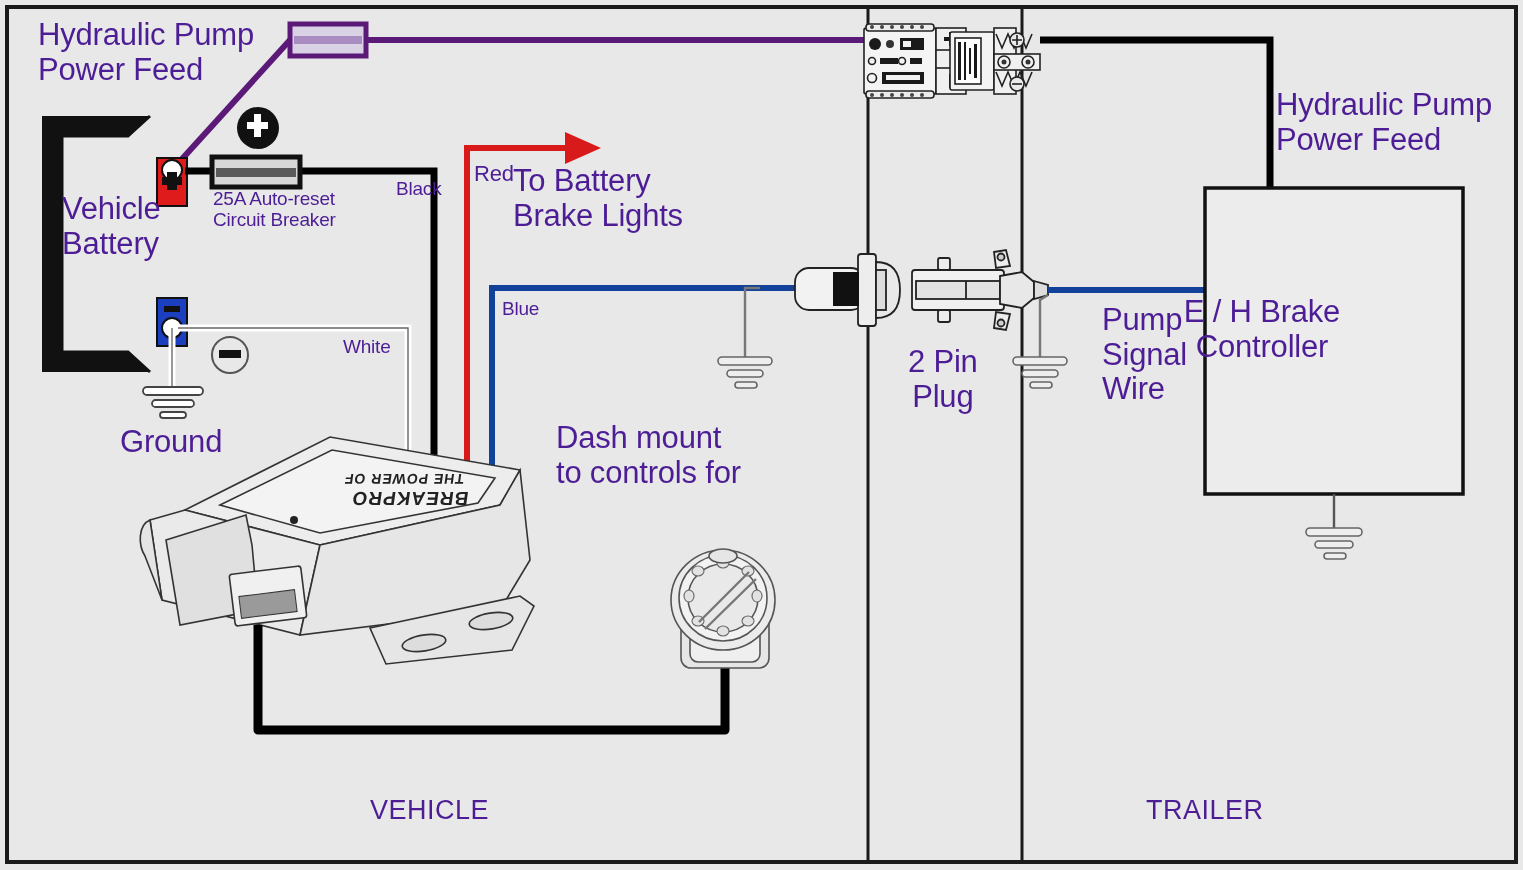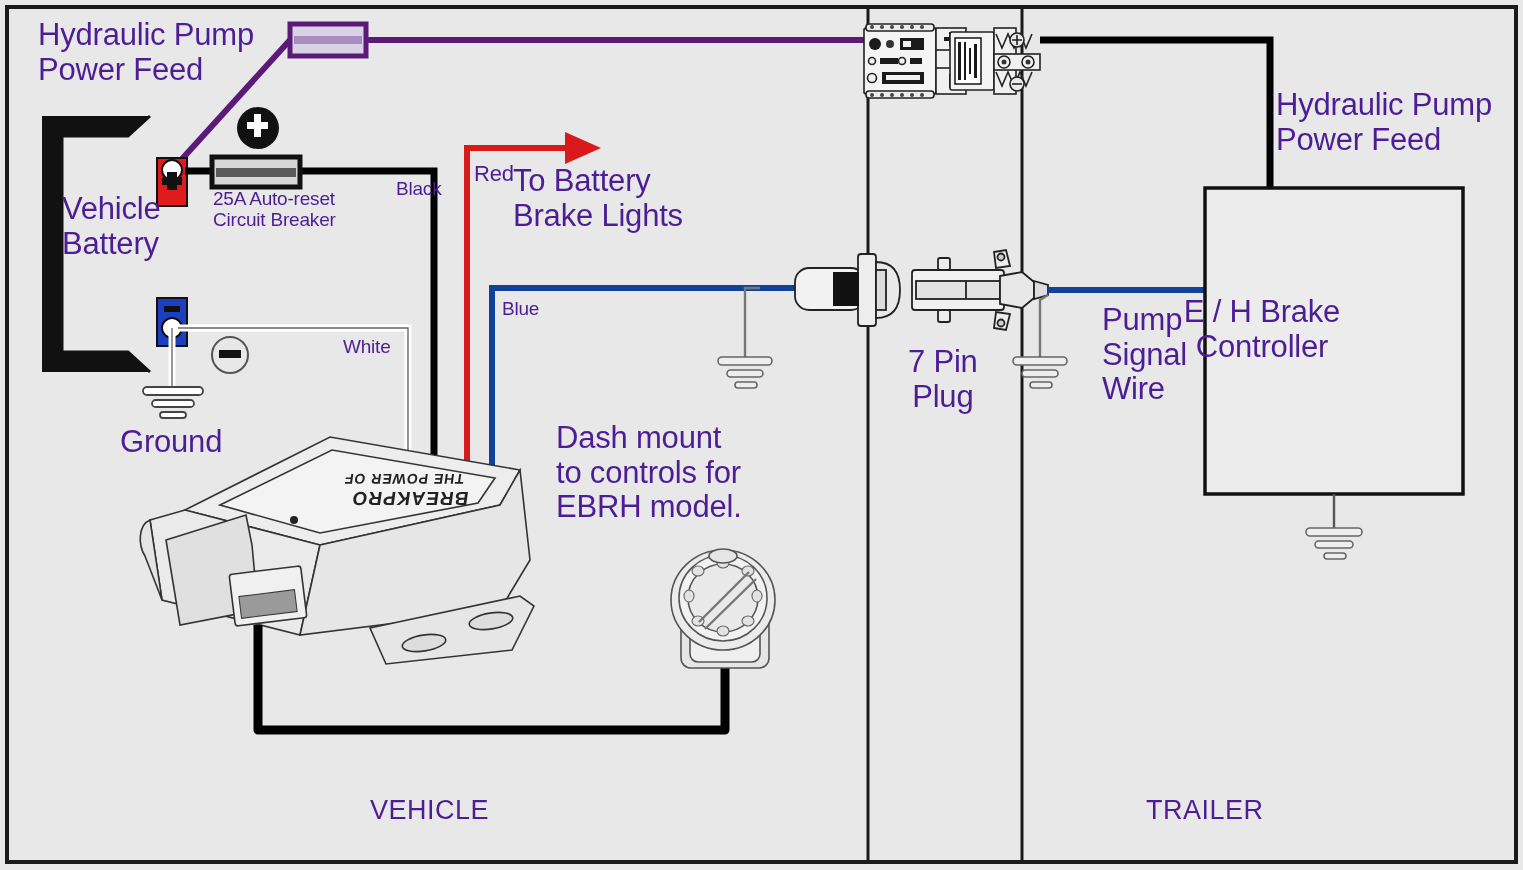--- a/index.html
+++ b/index.html
@@ -275,23 +275,23 @@
   <div class="lbl lbl-sm" style="left:343px; top:336px;">White</div>
 
   <div class="lbl lbl-xs" style="left:474px; top:162px;">Red</div>
 
   <div class="lbl lbl-sm" style="left:502px; top:298px;">Blue</div>
 
   <div class="lbl lbl-big" style="left:513px; top:164px;"><span>To Battery</span><br><span>Brake Lights</span></div>
 
   <div class="lbl lbl-big" style="left:120px; top:425px;">Ground</div>
 
-  <div class="lbl lbl-big" style="left:556px; top:421px;"><span>Dash mount</span><br><span>to controls for</span><br><span>EBRH model.</span></div>
-
-  <div class="lbl lbl-big" style="left:908px; top:345px; text-align:center;"><span>7 Pin</span><br><span>Plug</span></div>
+  <div class="lbl lbl-big" style="left:556px; top:421px;"><span>Dash mount</span><br><span>to controls for</span><br></div>
+
+  <div class="lbl lbl-big" style="left:908px; top:345px; text-align:center;"><span>2 Pin</span><br><span>Plug</span></div>
 
   <div class="lbl lbl-big" style="left:1102px; top:303px;"><span>Pump</span><br><span>Signal</span><br><span>Wire</span></div>
 
   <div class="lbl lbl-big" style="left:1276px; top:88px;"><span>Hydraulic Pump</span><br><span>Power Feed</span></div>
 
   <div class="lbl lbl-big" style="left:1262px; top:295px; text-align:center; transform:translateX(-50%);"><span>E / H Brake</span><br><span>Controller</span></div>
 
   <div class="lbl lbl-section" style="left:370px; top:795px;">VEHICLE</div>
 
   <div class="lbl lbl-section" style="left:1146px; top:795px;">TRAILER</div>

